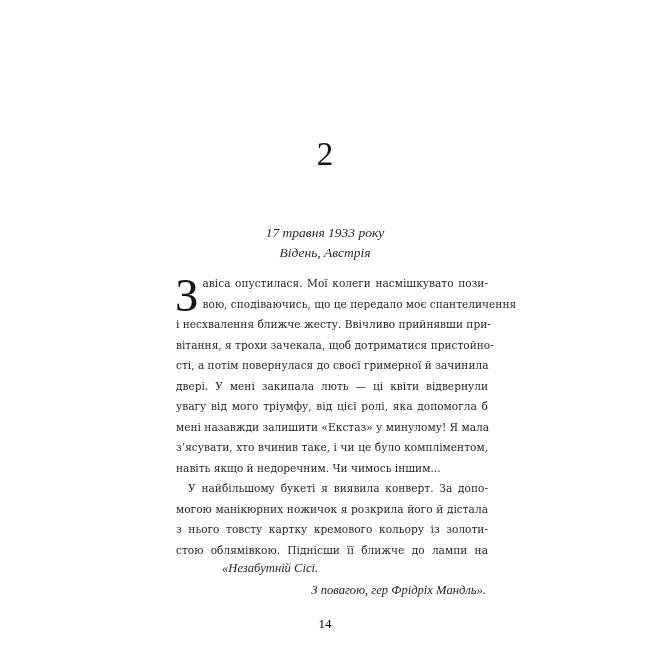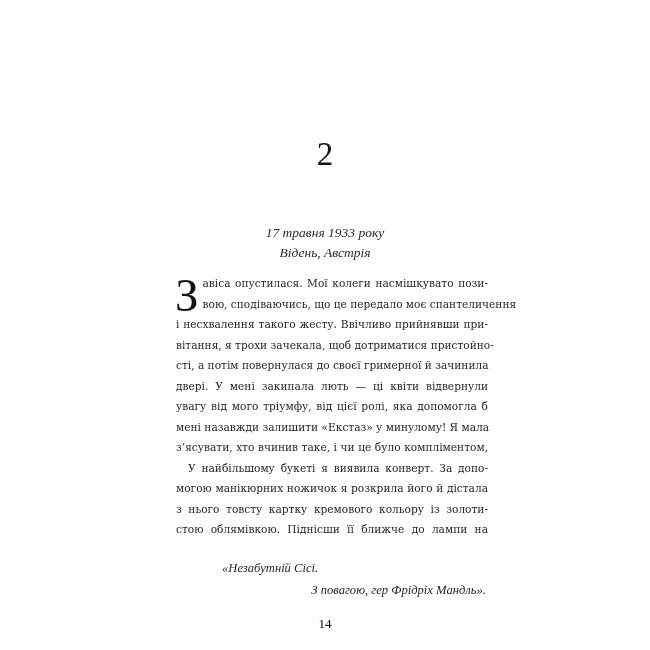--- a/index.html
+++ b/index.html
@@ -109,27 +109,28 @@
   <div class="dateline">
     <div>17 травня 1933 року</div>
     <div>Відень, Австрія</div>
   </div>
 
   <div class="body-text">
     <p>
       <span class="dropcap">З</span>
       <span class="line">авіса опустилася. Мої колеги насмішкувато пози-</span>
       <span class="line">вою, сподіваючись, що це передало моє спантеличення</span>
-      <span class="line">і несхвалення такого жесту. Ввічливо прийнявши при-</span>
+      <span class="line">і несхвалення ближче жесту. Ввічливо прийнявши при-</span>
       <span class="line">вітання, я трохи зачекала, щоб дотриматися пристойно-</span>
       <span class="line">сті, а потім повернулася до своєї гримерної й зачинила</span>
       <span class="line">двері. У мені закипала лють — ці квіти відвернули</span>
       <span class="line">увагу від мого тріумфу, від цієї ролі, яка допомогла б</span>
       <span class="line">мені назавжди залишити «Екстаз» у минулому! Я мала</span>
       <span class="line">з’ясувати, хто вчинив таке, і чи це було компліментом,</span>
+      <span class="line last">навіть якщо й недоречним. Чи чимось іншим...</span>
     </p>
     <p>
       <span class="line indent">У найбільшому букеті я виявила конверт. За допо-</span>
       <span class="line">могою манікюрних ножичок я розкрила його й дістала</span>
       <span class="line">з нього товсту картку кремового кольору із золоти-</span>
       <span class="line">стою облямівкою. Піднісши її ближче до лампи на</span>
     </p>
   </div>
 
   <div class="quote">

